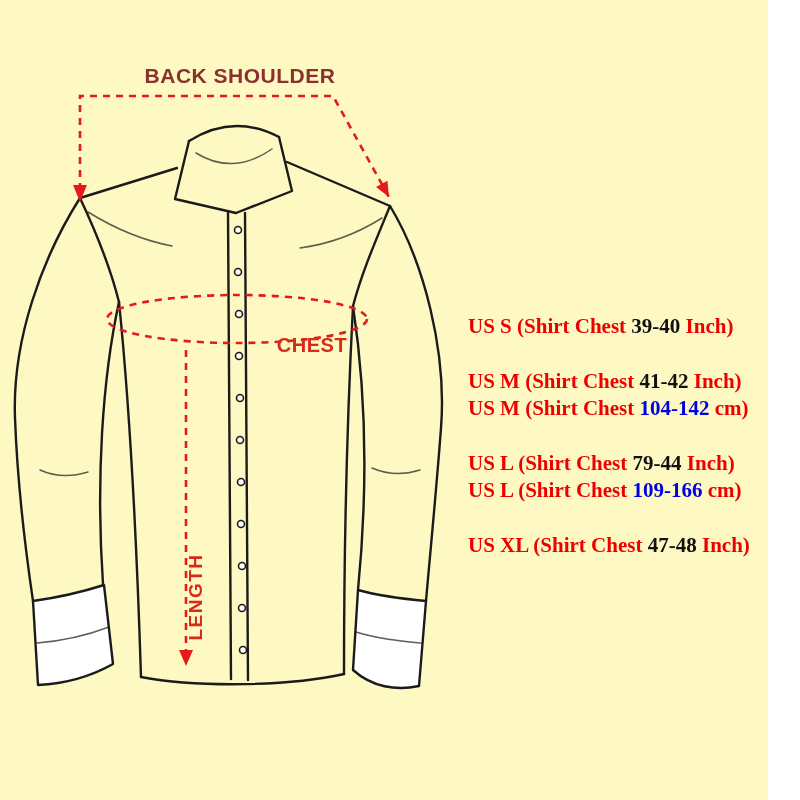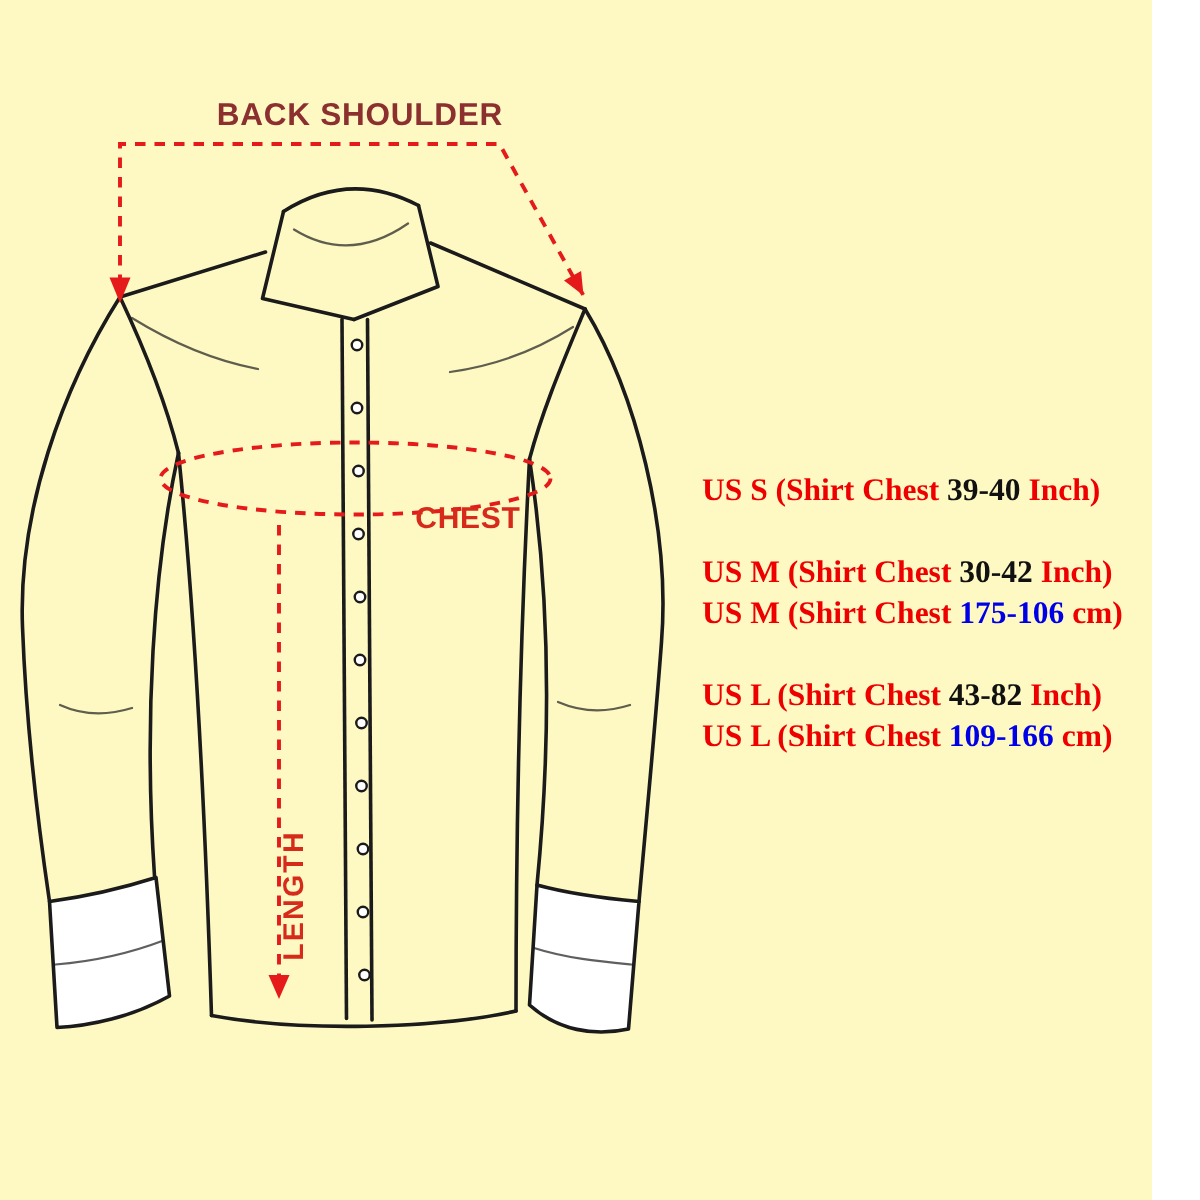--- a/index.html
+++ b/index.html
@@ -93,24 +93,25 @@
       <polygon class="arrowhead" points="186,666 179,650 193,650"></polygon>
       <text class="lbl lbl-length" x="202" y="597" text-anchor="middle" transform="rotate(-90 202 597)">LENGTH</text>
     </g>
   </svg>
 
   <div class="size-chart">
     <div class="size-group">
       <span class="size-row"><span>US S (Shirt Chest </span><span class="size-value inch">39-40</span><span> Inch)</span></span>
     </div>
     <div class="size-group">
-      <span class="size-row"><span>US M (Shirt Chest </span><span class="size-value inch">30-42</span><span> Inch)</span></span>
-      <span class="size-row"><span>US M (Shirt Chest </span><span class="size-value cm">175-106</span><span> cm)</span></span>
+      <span class="size-row"><span>US M (Shirt Chest </span><span class="size-value inch">41-42</span><span> Inch)</span></span>
+      <span class="size-row"><span>US M (Shirt Chest </span><span class="size-value cm">104-142</span><span> cm)</span></span>
     </div>
     <div class="size-group">
-      <span class="size-row"><span>US L (Shirt Chest </span><span class="size-value inch">43-82</span><span> Inch)</span></span>
+      <span class="size-row"><span>US L (Shirt Chest </span><span class="size-value inch">79-44</span><span> Inch)</span></span>
       <span class="size-row"><span>US L (Shirt Chest </span><span class="size-value cm">109-166</span><span> cm)</span></span>
     </div>
     <div class="size-group">
+      <span class="size-row"><span>US XL (Shirt Chest </span><span class="size-value inch">47-48</span><span> Inch)</span></span>
     </div>
   </div>
 
 </div>
 
 </body></html>

